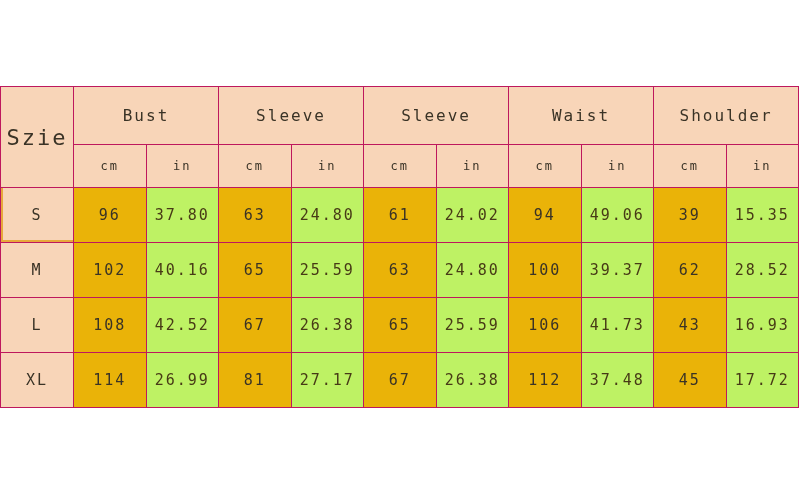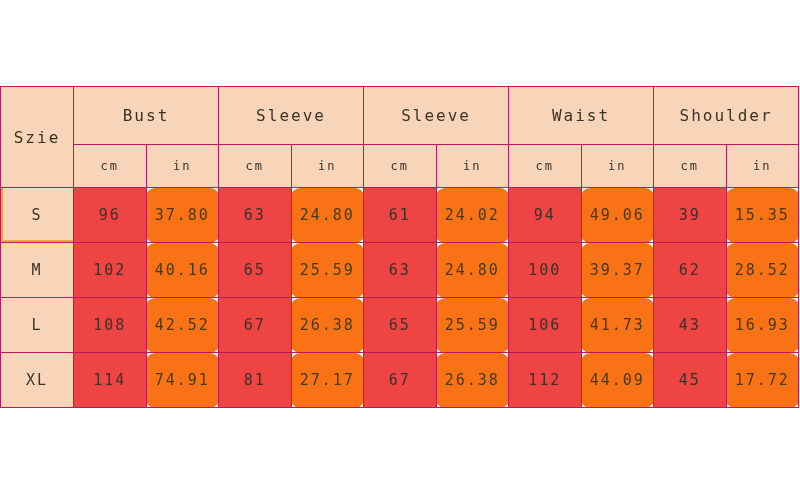--- a/index.html
+++ b/index.html
@@ -38,34 +38,34 @@
     color: #3a3326;
     font-family: "DejaVu Sans Mono", monospace;
     letter-spacing: 2px;
     padding: 0;
     overflow: hidden;
     white-space: nowrap;
   }
 
   
   td.c-peach  { background: #f8d5b8; }
-  td.c-blue   { background: #ef4444; }
-  td.c-amber  { background: #f97316; border-radius: 9px; }
+  td.c-blue   { background: #eab308; }
+  td.c-amber  { background: #bef264; }
 
   
   td.h-group {
     font-size: 16px;
     color: #3b3326;
   }
   td.h-unit {
     font-size: 12px;
     color: #3b3326;
   }
   td.h-size {
-    font-size: 16px;
+    font-size: 22px;
     color: #3b3326;
   }
   td.d-size {
     font-size: 15px;
     color: #3b3326;
   }
   td.d-val {
     font-size: 15px;
     color: #2f3a46;
   }
@@ -162,25 +162,25 @@
         <td class="c-amber d-val">25.59</td>
         <td class="c-blue  d-val">106</td>
         <td class="c-amber d-val">41.73</td>
         <td class="c-blue  d-val">43</td>
         <td class="c-amber d-val">16.93</td>
       </tr>
 
       <tr>
         <td class="c-peach d-size">XL</td>
         <td class="c-blue  d-val">114</td>
-        <td class="c-amber d-val">74.91</td>
+        <td class="c-amber d-val">26.99</td>
         <td class="c-blue  d-val">81</td>
         <td class="c-amber d-val">27.17</td>
         <td class="c-blue  d-val">67</td>
         <td class="c-amber d-val">26.38</td>
         <td class="c-blue  d-val">112</td>
-        <td class="c-amber d-val">44.09</td>
+        <td class="c-amber d-val">37.48</td>
         <td class="c-blue  d-val">45</td>
         <td class="c-amber d-val">17.72</td>
       </tr>
     </tbody>
   </table>
 </div>
 
 </body></html>

